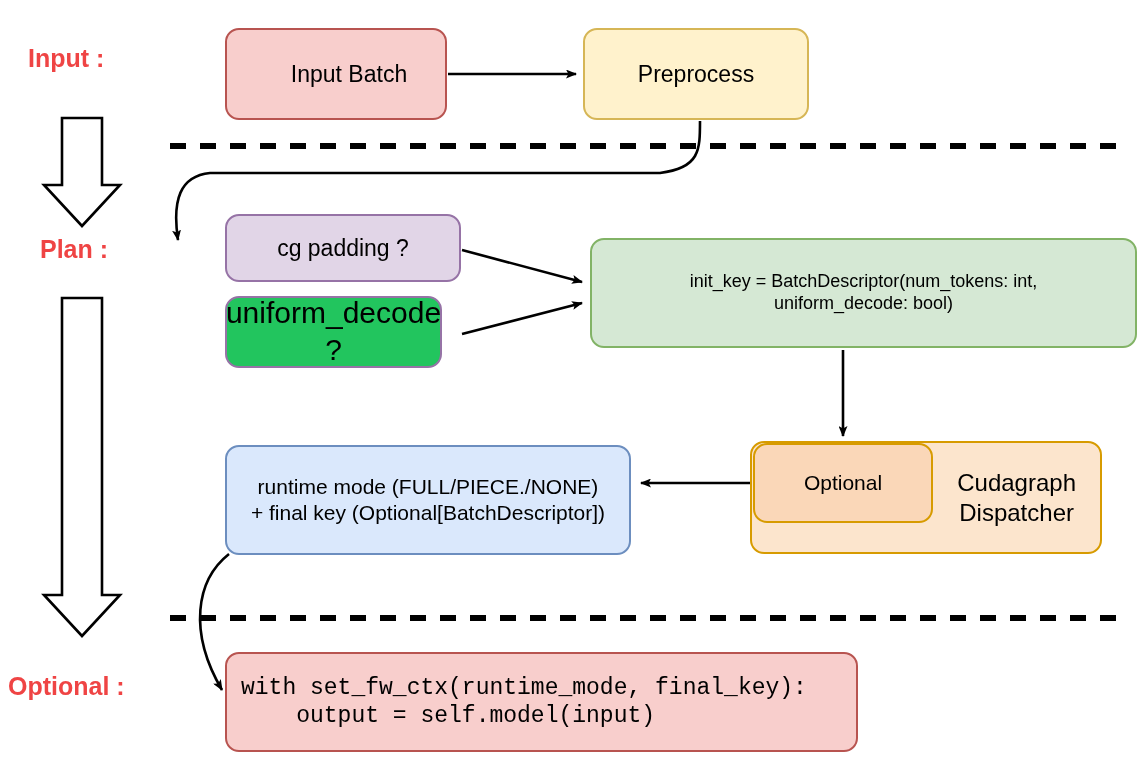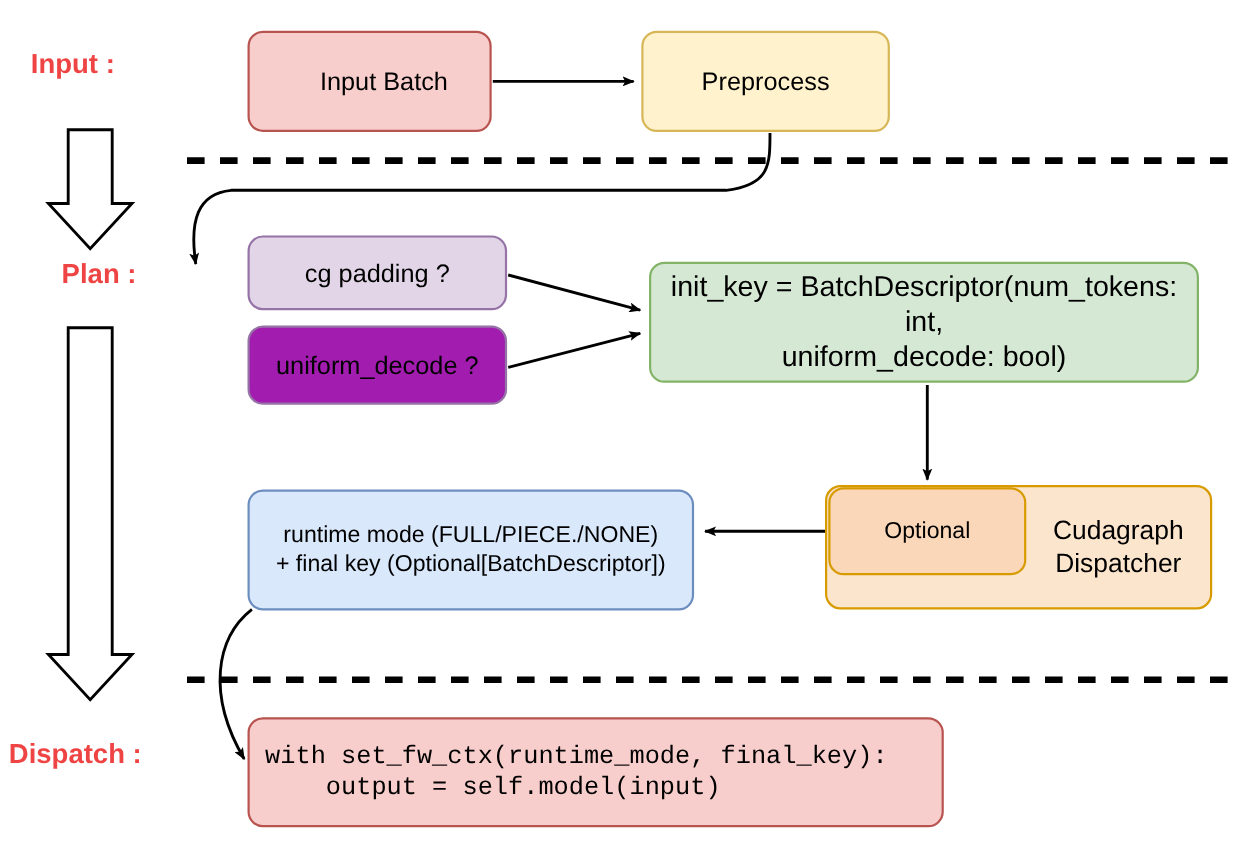--- a/index.html
+++ b/index.html
@@ -85,32 +85,32 @@
     <path d="M462,334 L582,303" fill="none" stroke="#000000" stroke-width="2.6" marker-end="url(#arrowhead)"></path>
 
     <path d="M843,350 L843,436" fill="none" stroke="#000000" stroke-width="2.6" marker-end="url(#arrowhead)"></path>
 
     <path d="M751,483 L641,483" fill="none" stroke="#000000" stroke-width="2.6" marker-end="url(#arrowhead)"></path>
 
     <path d="M229,554 C196,580 188,632 222,690" fill="none" stroke="#000000" stroke-width="2.6" marker-end="url(#arrowhead)"></path>
   </svg>
 
   <div class="stage-label" style="left:28px; top:44px;">Input :</div>
-  <div class="stage-label" style="left:40px; top:235px;margin-left:16px;">Plan :</div>
-  <div class="stage-label" style="left:8px; top:672px;">Dispatch :</div>
+  <div class="stage-label" style="left:40px; top:235px;">Plan :</div>
+  <div class="stage-label" style="left:8px; top:672px;">Optional :</div>
 
   <div class="node" style="left:225px; top:28px; width:222px; height:92px; background:#f8cecc; border-color:#b85450; font-size:23px;padding-left:26px;">Input Batch</div>
 
   <div class="node" style="left:583px; top:28px; width:226px; height:92px; background:#fff2cc; border-color:#d6b656; font-size:23px;">Preprocess</div>
 
   <div class="node" style="left:225px; top:214px; width:236px; height:68px; background:#e1d5e7; border-color:#9673a6; font-size:23px;">cg padding ?</div>
 
-  <div class="node" style="left:225px; top:296px; width:236px; height:72px; background:#a21caf; border-color:#9673a6; font-size:23px;">uniform_decode ?</div>
+  <div class="node" style="left:225px; top:296px; width:217px; height:72px; background:#22c55e; border-color:#9673a6; font-size:30px;">uniform_decode ?</div>
 
-  <div class="node" style="left:590px; top:238px; width:500px; height:110px; background:#d5e8d4; border-color:#82b366; font-size:26px;text-align:center;">init_key = BatchDescriptor(num_tokens: int,
+  <div class="node" style="left:590px; top:238px; width:547px; height:110px; background:#d5e8d4; border-color:#82b366; font-size:18px;text-align:center;">init_key = BatchDescriptor(num_tokens: int,
 uniform_decode: bool)</div>
 
   <div class="node" style="left:750px; top:441px; width:352px; height:113px; background:#fce5cd; border-color:#d79b00; font-size:24px; justify-content:flex-end; padding-right:24px;">Cudagraph
 Dispatcher</div>
 
   <div class="node" style="left:753px; top:443px; width:180px; height:80px; background:#fad7b8; border-color:#d79b00; font-size:21px;">Optional</div>
 
   <div class="node code-node" style="left:225px; top:652px; width:633px; height:100px; background:#f8cecc; border-color:#b85450; font-size:23px;">with set_fw_ctx(runtime_mode, final_key):
     output = self.model(input)</div>
 

